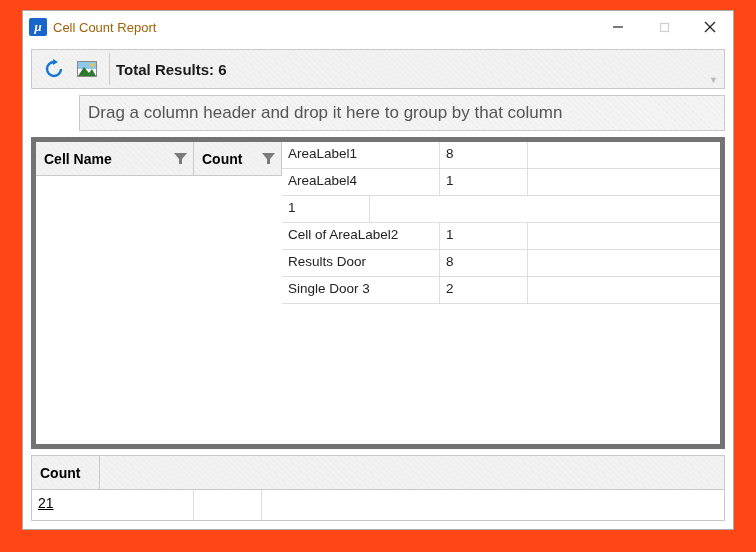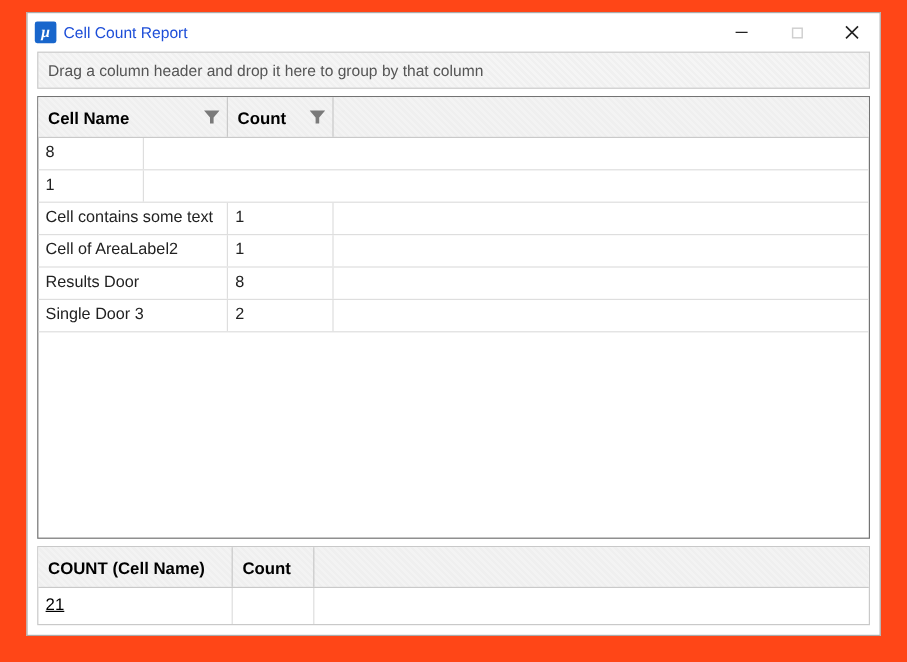--- a/index.html
+++ b/index.html
@@ -38,21 +38,21 @@
     font-size: 13px;
     display: flex;
     align-items: center;
     justify-content: center;
     border-radius: 2px;
     margin-right: 6px;
     font-family: Georgia, serif;
   }
   .title-text {
     font-size: 13px;
-    color: #1d4ed8;
+    color: #a16207;
     flex: 1;
   }
   .win-controls {
     display: flex;
     height: 100%;
   }
   .win-btn {
     width: 46px;
     display: flex;
     align-items: center;
@@ -100,29 +100,29 @@
   .body-area {
     margin: 0 8px 8px 8px;
     flex: 1;
     display: flex;
     flex-direction: column;
     gap: 6px;
   }
   .group-hint {
     border: 1px solid #c9c9c9;
     background: repeating-linear-gradient(45deg,#f5f5f5 0 2px,#f0f0f0 2px 4px);
-    font-size: 13px;
+    font-size: 17px;
     color: #555;
     padding: 7px 8px;
+    margin-left: 48px;
   }
   .grid-wrap {
-    border: 1px solid #737373;
+    border: 5px solid #737373;
     flex: 1;
     display: flex;
-    flex-direction: column;
     background: #fff;
   }
   .grid-header {
     display: flex;
     background: repeating-linear-gradient(45deg,#f3f3f3 0 2px,#efefef 2px 4px);
     border-bottom: 1px solid #c9c9c9;
     height: 34px;
   }
   .gh-cell {
     display: flex;
@@ -208,20 +208,41 @@
         </div>
         <div class="win-btn">
           <svg width="12" height="12" viewBox="0 0 12 12">
               <line x1="1" y1="1" x2="11" y2="11" stroke="#222" stroke-width="1.3"></line>
               <line x1="11" y1="1" x2="1" y2="11" stroke="#222" stroke-width="1.3"></line>
             </svg>
         </div>
       </div>
     </div>
 
+    <div class="toolbar">
+      <div class="tb-btn">
+        <svg width="20" height="20" viewBox="0 0 20 20">
+          <path d="M10 3 A7 7 0 1 0 17 10" fill="none" stroke="#1477d4" stroke-width="2.4"></path>
+          <polygon points="9,0 9,6 14,3" fill="#1477d4"></polygon>
+        </svg>
+      </div>
+      <div class="tb-btn pic">
+        <svg width="20" height="16" viewBox="0 0 20 16">
+          <rect x="0.5" y="0.5" width="19" height="15" fill="#fff" stroke="#888"></rect>
+          <rect x="1" y="1" width="18" height="7" fill="#8fc8ea"></rect>
+          <polygon points="1,15 7,6 12,12 15,8 19,15" fill="#2f7a2f"></polygon>
+          <circle cx="15" cy="4" r="2" fill="#f5c23a"></circle>
+        </svg>
+      </div>
+      <div class="sep"></div>
+      <div class="total-results">
+        <span>Total Results:</span> <span>6</span>
+      </div>
+      <div class="tb-dropdown">▼</div>
+    </div>
 
     <div class="body-area">
       <div class="group-hint">Drag a column header and drop it here to group by that column</div>
 
       <div class="grid-wrap">
         <div class="grid-header">
           <div class="gh-cell col-name">
             <span class="lbl">Cell Name</span>
             <span class="filter-icon">
               <svg width="13" height="13" viewBox="0 0 13 13">
@@ -233,47 +254,47 @@
             <span class="lbl">Count</span>
             <span class="filter-icon">
               <svg width="13" height="13" viewBox="0 0 13 13">
                   <polygon points="0,1 13,1 8,7 8,12 5,12 5,7" fill="#7a7a7a"></polygon>
                 </svg>
             </span>
           </div>
         </div>
         <div class="grid-rows" id="grid-rows">
             <div class="grow">
+              <div class="gcell col-name">AreaLabel1</div>
               <div class="gcell col-count">8</div>
             </div>
             <div class="grow">
+              <div class="gcell col-name">AreaLabel4</div>
               <div class="gcell col-count">1</div>
             </div>
             <div class="grow">
-              <div class="gcell col-name">Cell contains some text</div>
               <div class="gcell col-count">1</div>
             </div>
             <div class="grow">
               <div class="gcell col-name">Cell of AreaLabel2</div>
               <div class="gcell col-count">1</div>
             </div>
             <div class="grow">
               <div class="gcell col-name">Results Door</div>
               <div class="gcell col-count">8</div>
             </div>
             <div class="grow">
               <div class="gcell col-name">Single Door 3</div>
               <div class="gcell col-count">2</div>
             </div>
           </div>
       </div>
 
       <div class="summary-wrap">
         <div class="sum-header">
-          <div class="sh-cell sh-name">COUNT (Cell Name)</div>
           <div class="sh-cell sh-count">Count</div>
         </div>
         <div class="sum-row">
           <div class="sr-cell sr-name">21</div>
           <div class="sr-cell sr-count"></div>
         </div>
       </div>
     </div>
 
   </div>

